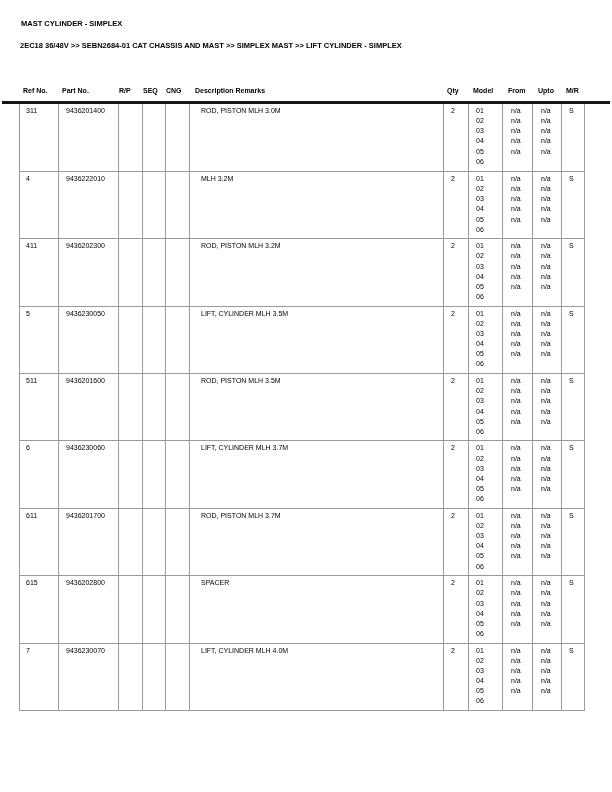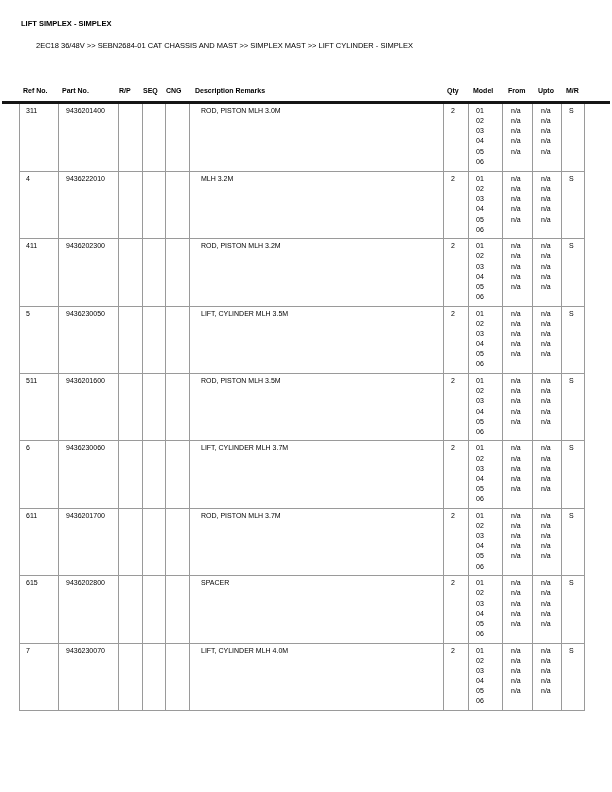--- a/index.html
+++ b/index.html
@@ -21,24 +21,23 @@
     font-weight: bold;
     line-height: 8px;
     white-space: nowrap;
   }
 
   .breadcrumb {
     position: absolute;
     left: 20px;
     top: 42px;
     font-size: 7.5px;
-    font-weight: normal;
+    font-weight: bold;
     line-height: 8px;
     white-space: nowrap;
-    margin-left: 16px;
   }
 
   table {
     border-collapse: collapse;
     table-layout: fixed;
     width: 565px;
   }
 
   
   .header-table {
@@ -89,21 +88,21 @@
   .body-table td:last-child { border-right: 1px solid #9a9a9a; }
   .body-table td.c-part, .body-table td.c-qty,
   .body-table td.c-model, .body-table td.c-mr { padding-left: 7px; }
   .body-table td.c-from, .body-table td.c-upto { padding-left: 8px; }
   .body-table td.c-desc { padding-left: 11px; }
   .body-table .line { min-height: 10.15px; }
 </style>
 </head>
 <body>
 
-<div class="doc-title">LIFT SIMPLEX - SIMPLEX</div>
+<div class="doc-title">MAST CYLINDER - SIMPLEX</div>
 <div class="breadcrumb">2EC18 36/48V &gt;&gt; SEBN2684-01 CAT CHASSIS AND MAST &gt;&gt; SIMPLEX MAST &gt;&gt; LIFT CYLINDER - SIMPLEX</div>
 
 <table class="header-table">
   <colgroup>
     <col style="width:39px">
       <col style="width:60px">
       <col style="width:24px">
     <col style="width:23px">
       <col style="width:24px">
       <col style="width:254px">

